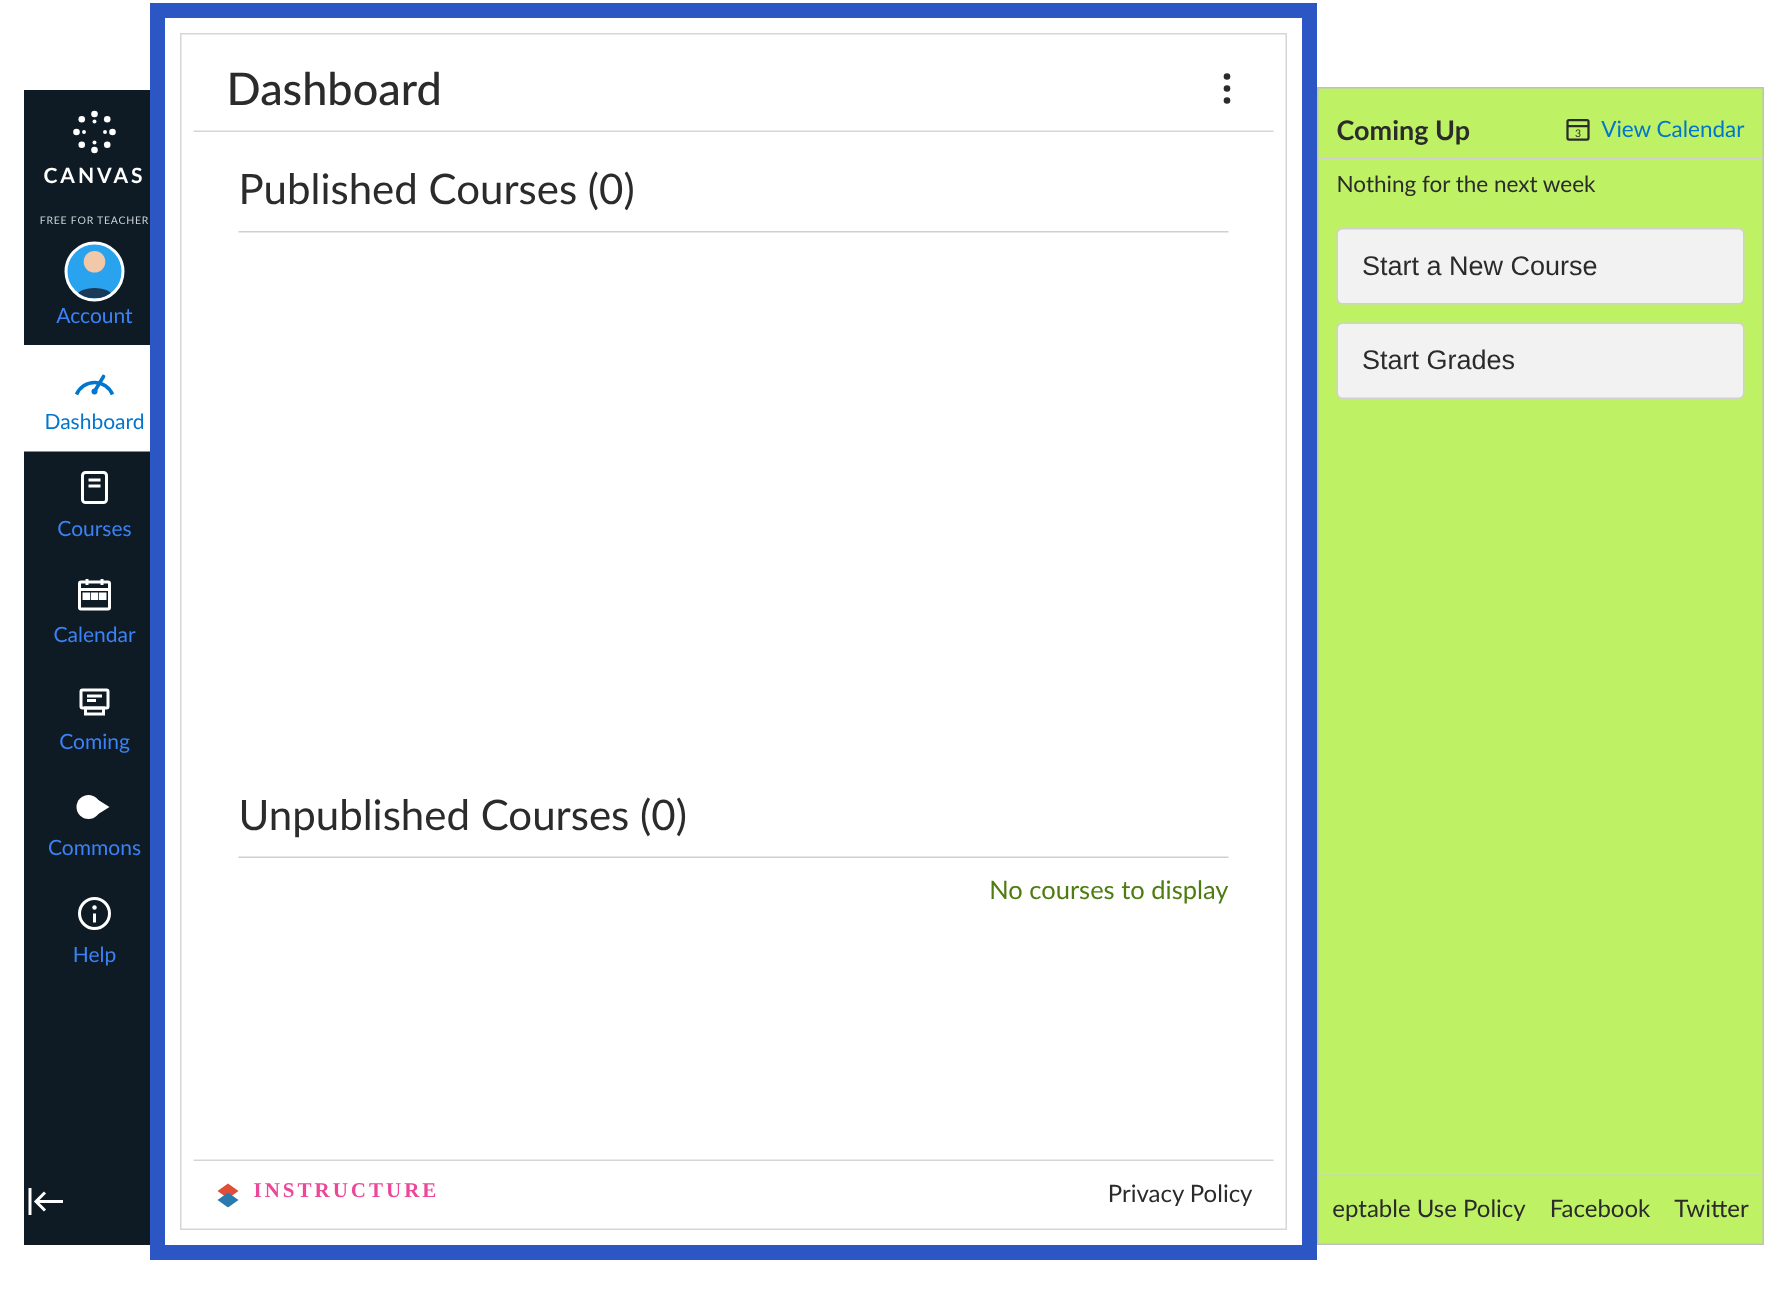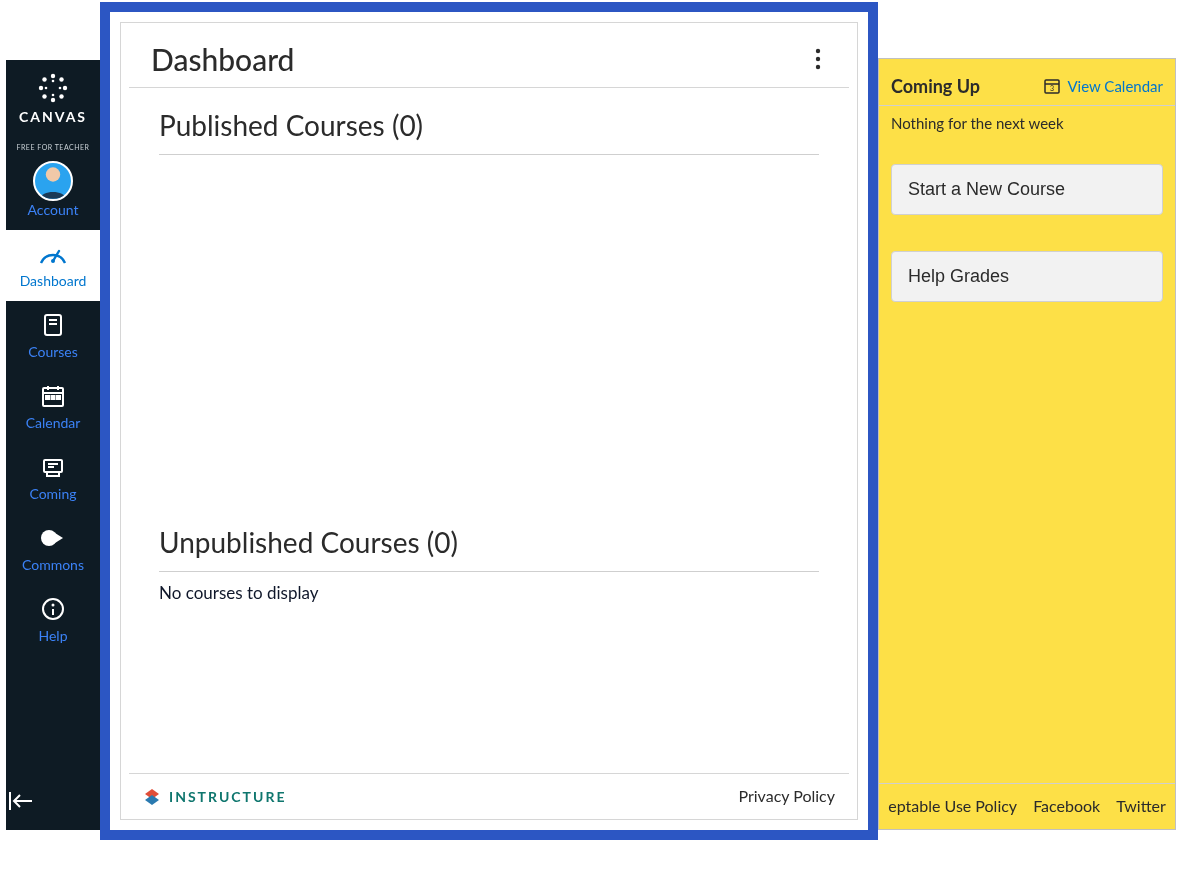--- a/index.html
+++ b/index.html
@@ -8,21 +8,21 @@
       background: #fff;
       width: 1182px;
       height: 871px;
       position: relative;
       overflow: hidden;
     }
 
     
     .sidebar {
       position: absolute;
-      left: 6px;
+      left: 16px;
       top: 60px;
       width: 94px;
       height: 770px;
       background: #0e1b24;
       display: flex;
       flex-direction: column;
       align-items: center;
       color: #fff;
     }
     .logo-block {
@@ -108,60 +108,60 @@
       flex: 1;
       padding: 20px 38px 10px;
       overflow: auto;
     }
     .section-title {
       font-size: 28px; font-weight: 400; color: #2b2b2b;
       padding-bottom: 12px;
       border-bottom: 1px solid #cfcfcf;
     }
     .published-spacer { height: 370px; }
-    .empty-text { font-size: 17px; color: #0f172a; margin-top: 10px; }
+    .empty-text { font-size: 17px; color: #4d7c0f; margin-top: 10px; text-align: right; }
 
     .footer {
       border-top: 1px solid #d6d6d6;
       margin: 0 8px;
       padding: 12px 14px 14px;
       display: flex;
       align-items: center;
       justify-content: space-between;
     }
     .instructure-logo {
-      display: flex; align-items: flex-end; gap: 8px;
-      color: #0f766e; font-weight: 700; letter-spacing: 2px; font-size: 14px;
+      display: flex; align-items: flex-start; gap: 8px;
+      color: #ec4899; font-weight: 700; letter-spacing: 2px; font-size: 14px; font-family: Liberation Serif, serif;
     }
     .footer-link { color: #2b2b2b; font-size: 16px; cursor: pointer; }
 
     
     .right-panel {
       position: absolute;
       left: 878px;
       top: 58px;
       width: 298px;
       height: 772px;
       border: 1px solid #c0c0c0;
-      background: #fde047;
+      background: #bef264;
       display: flex;
       flex-direction: column;
     }
     .right-header {
       display: flex; align-items: center; justify-content: space-between;
       padding: 16px 12px 8px;
       border-bottom: 1px solid #cfcfcf;
       margin: 0 0px;
     }
     .coming-up { font-size: 18px; font-weight: 700; color: #2b2b2b; }
     .view-cal { display: flex; align-items: center; gap: 6px; color: #0076ce; font-size: 15px; cursor: pointer; }
     .nothing-text { font-size: 15px; color: #2b2b2b; padding: 8px 12px 14px; }
 
     .side-btn {
-      margin: 18px 12px;
+      margin: 6px 12px;
       padding: 14px 16px;
       background: #f2f2f2;
       border: 1px solid #d0d0d0;
       border-radius: 4px;
       font-size: 18px;
       color: #2b2b2b;
       text-align: left;
       cursor: pointer;
     }
 
@@ -344,20 +344,20 @@
         <rect x="2" y="3" width="14" height="13" rx="1"></rect>
         <line x1="2" y1="7" x2="16" y2="7"></line>
         <text x="9" y="14" font-size="7" text-anchor="middle" fill="#2b2b2b" stroke="none">3</text>
       </svg>
       <span>View Calendar</span>
     </a>
   </div>
   <div class="nothing-text">Nothing for the next week</div>
 
   <button class="side-btn">Start a New Course</button>
-  <button class="side-btn">Help Grades</button>
+  <button class="side-btn">Start Grades</button>
 
   <div class="right-footer">
     <span>eptable Use Policy</span>
     <span>Facebook</span>
     <span>Twitter</span>
   </div>
 </aside>
 
 </body></html>

